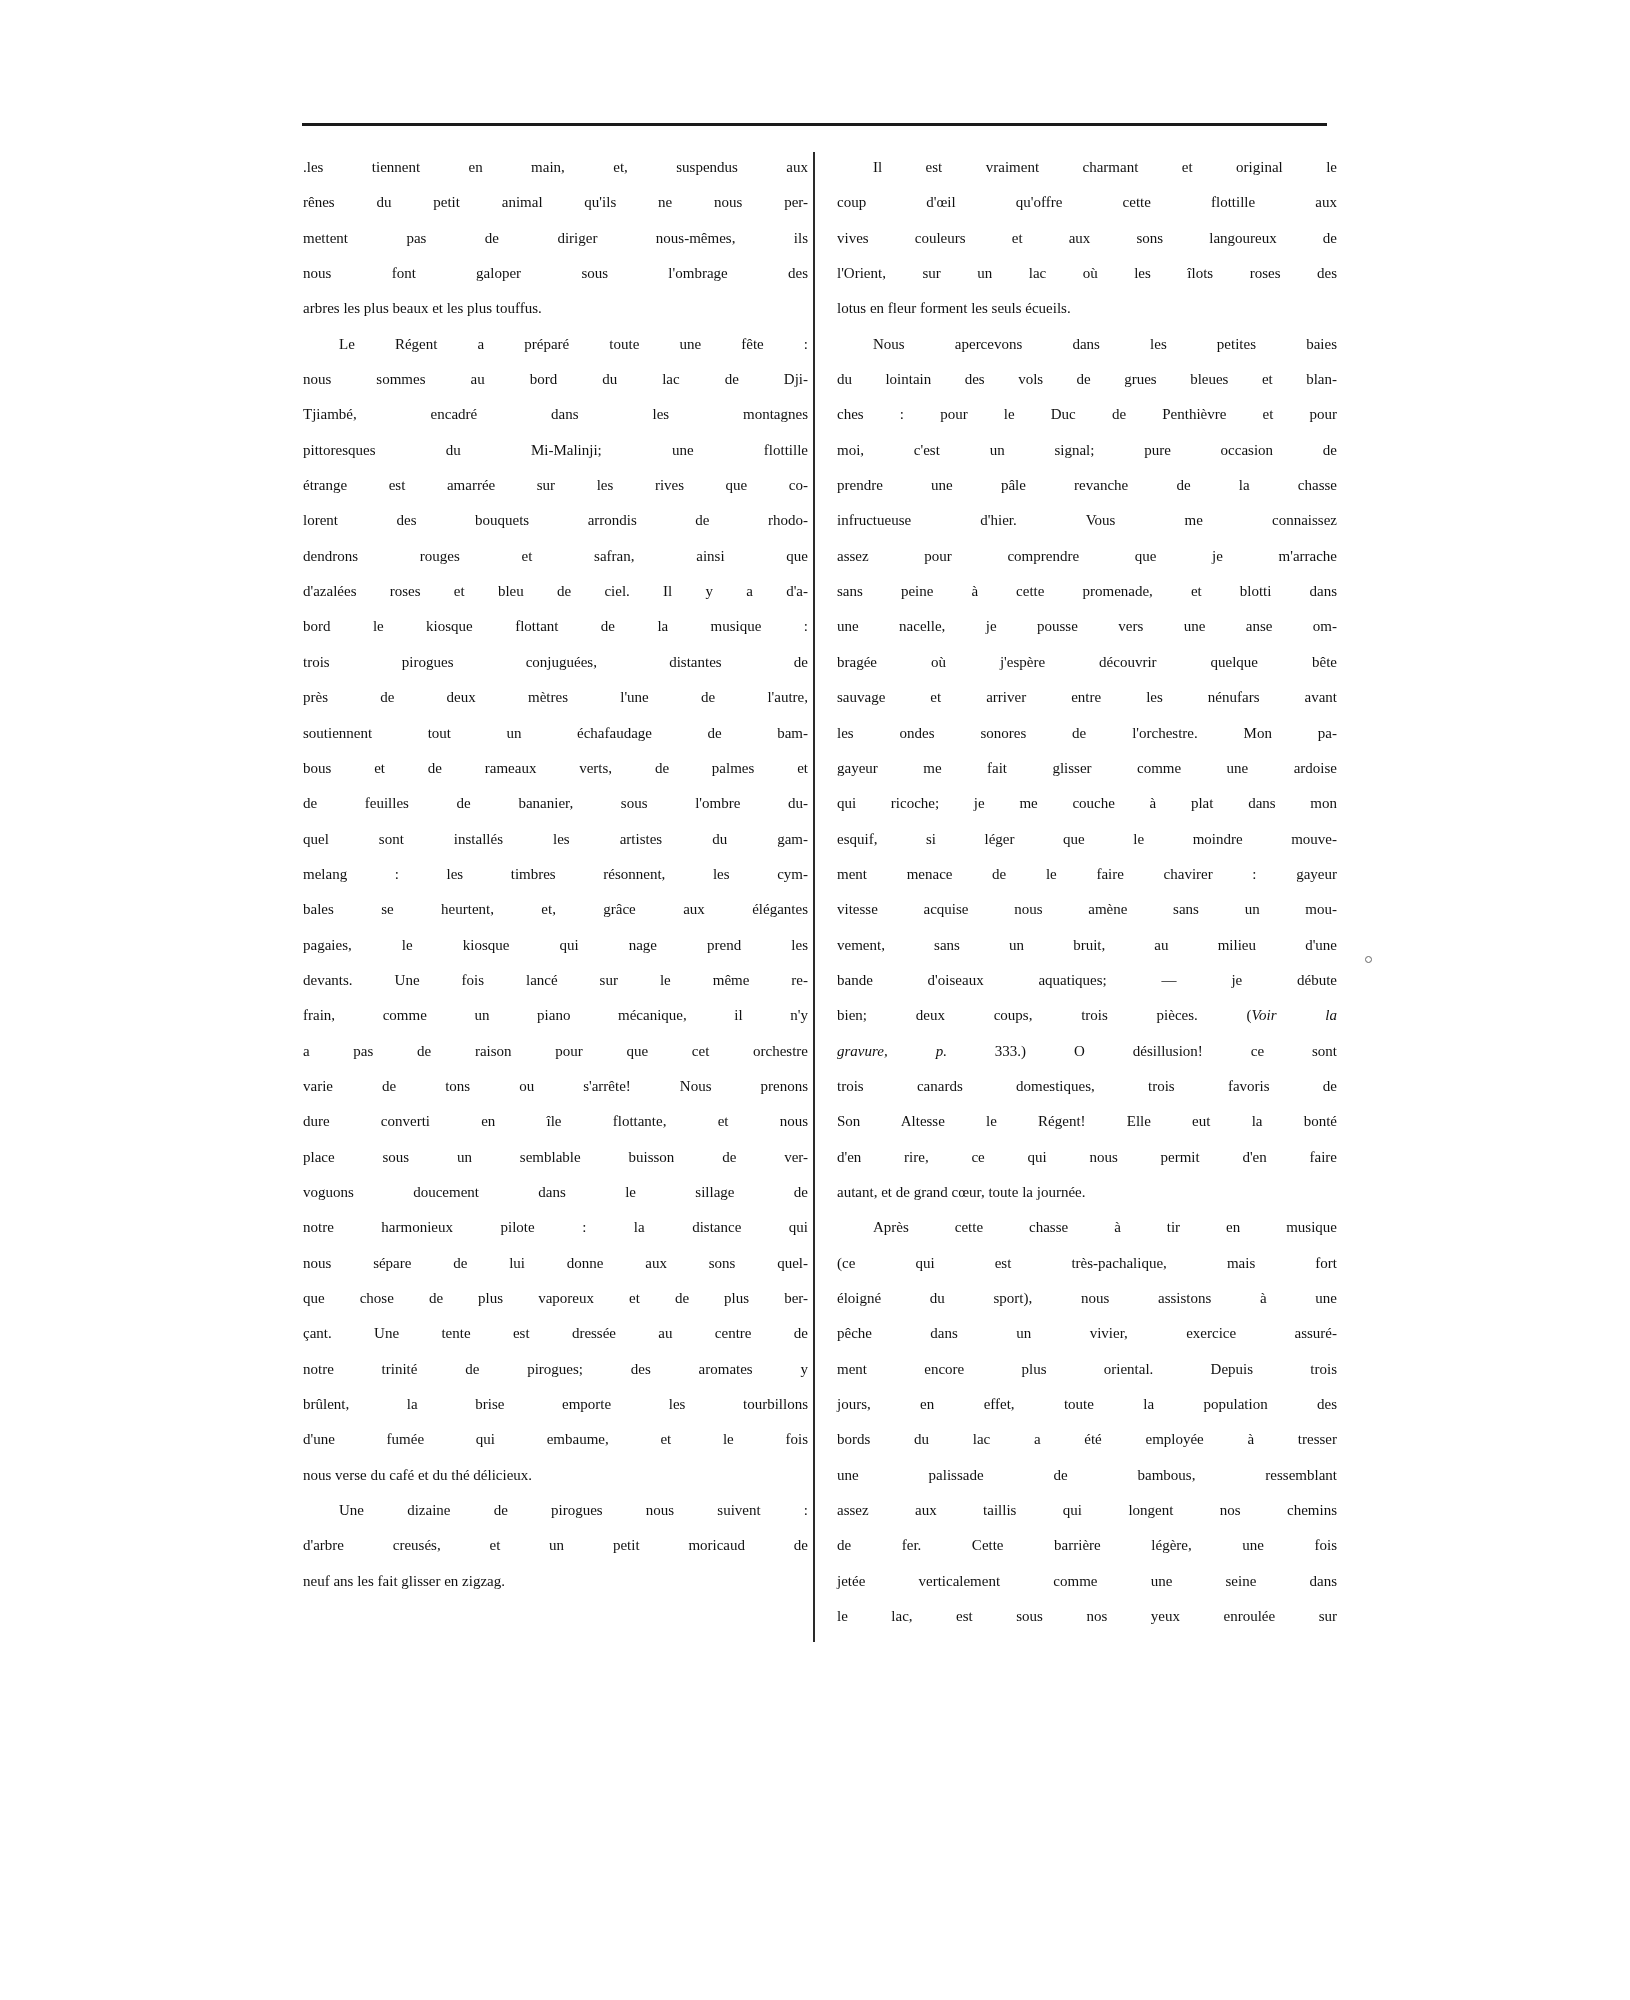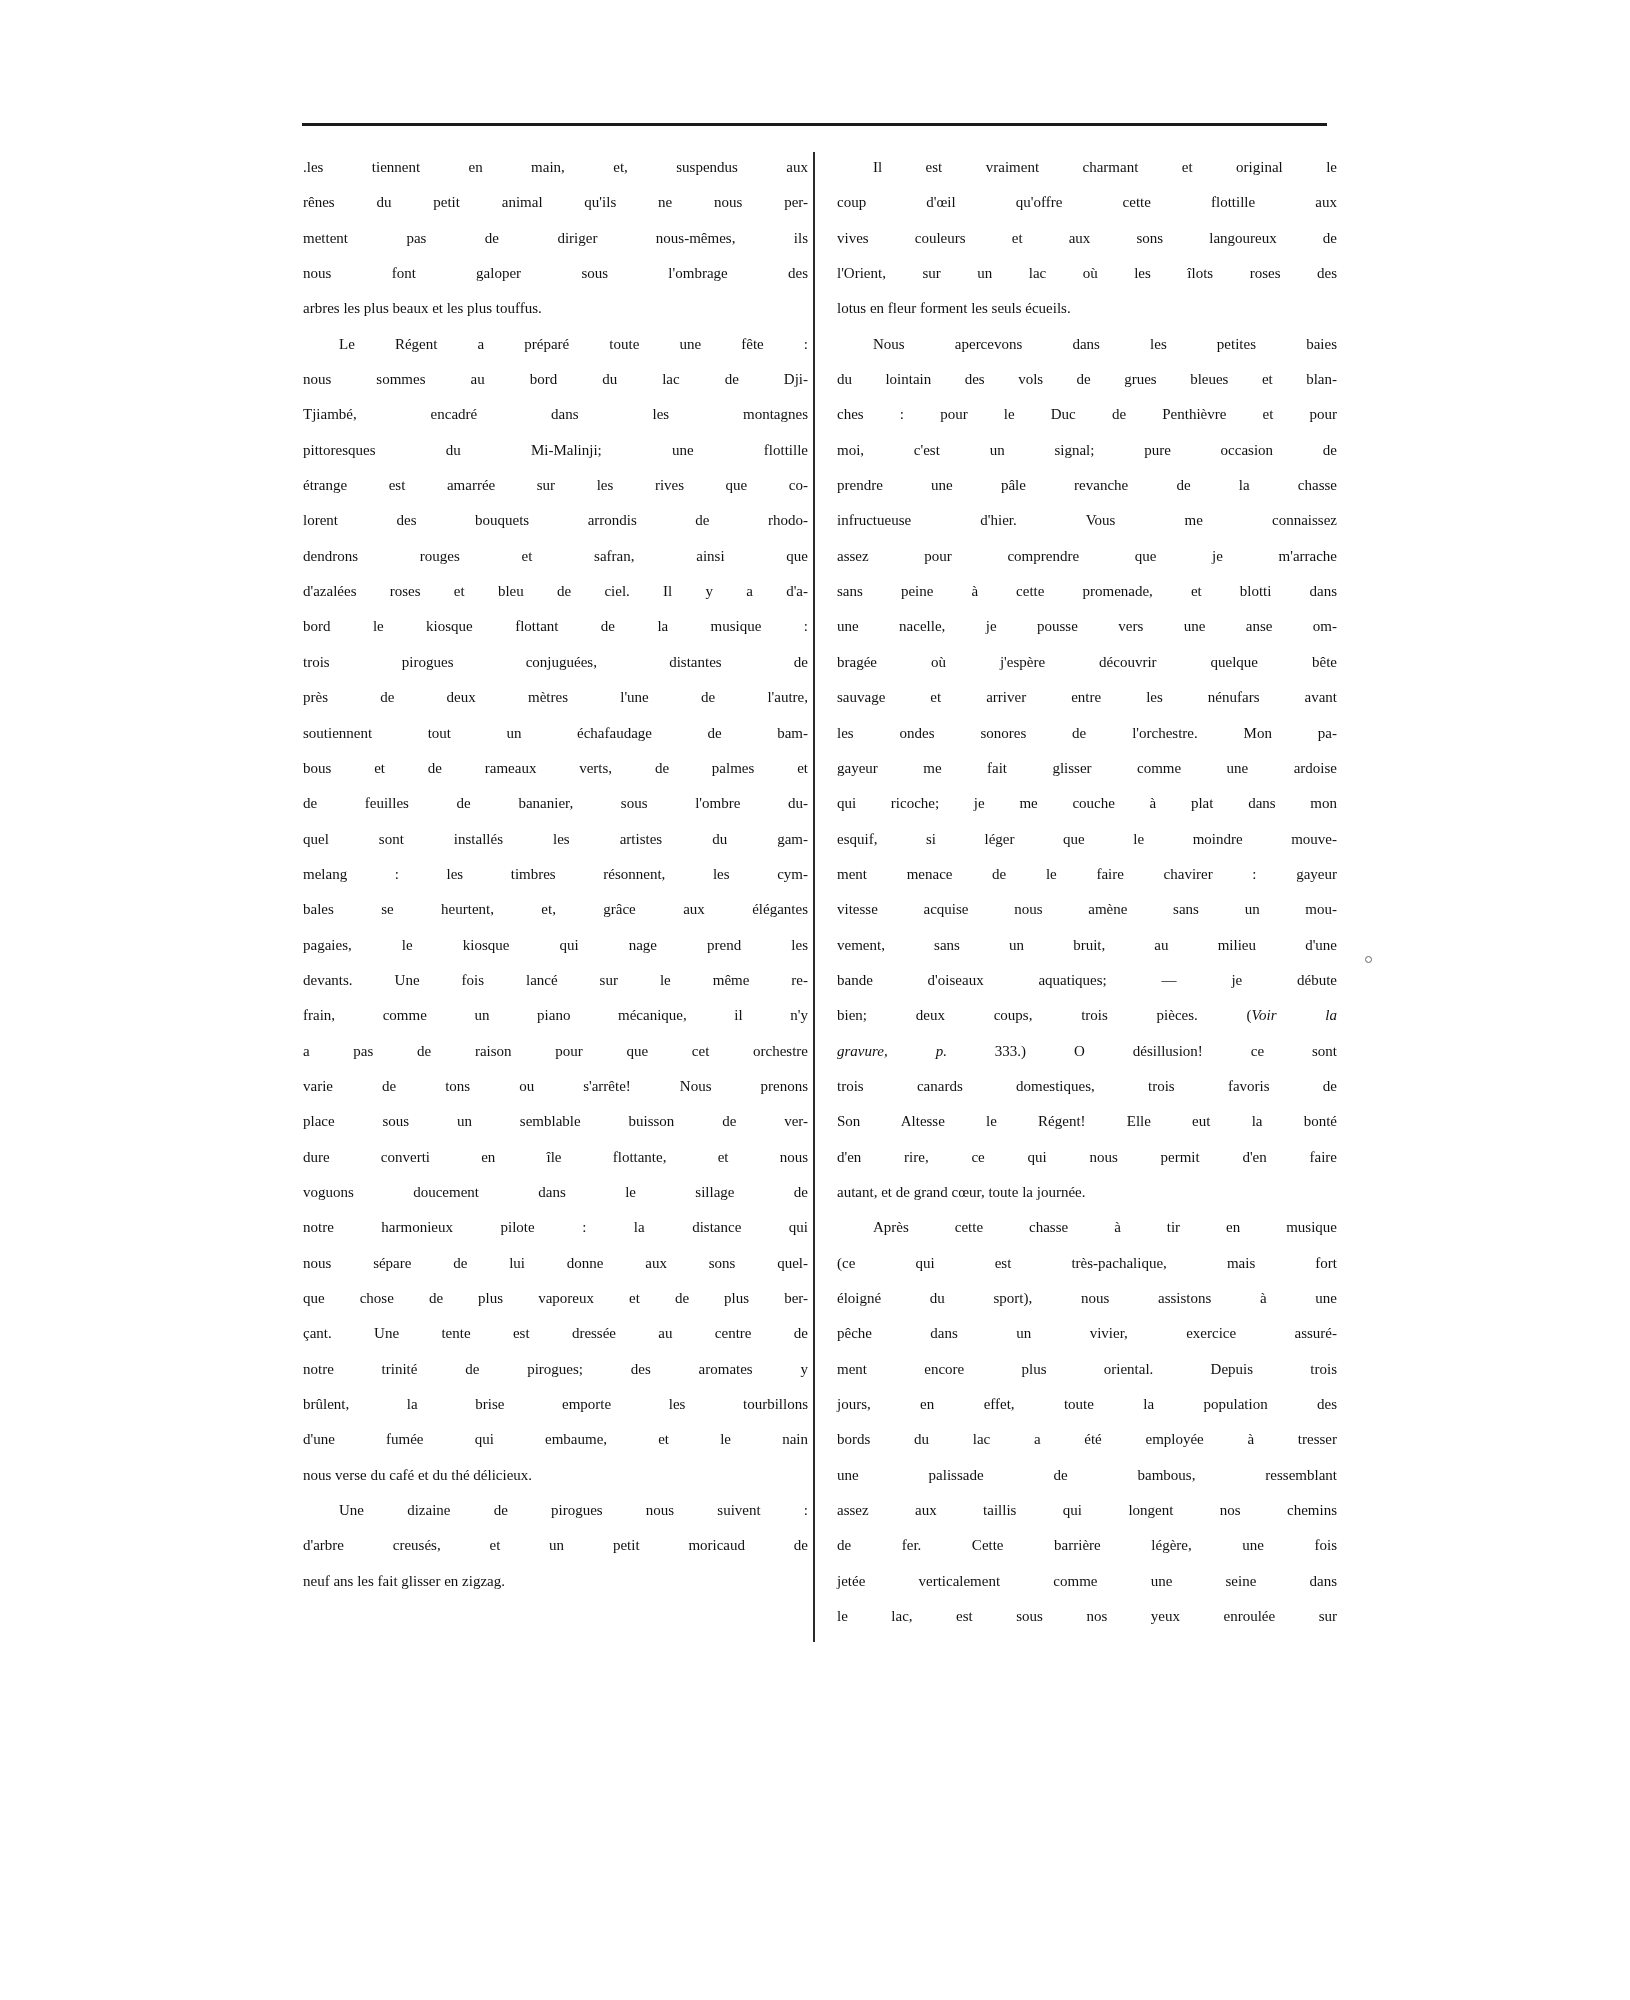--- a/index.html
+++ b/index.html
@@ -115,30 +115,30 @@
       <span class="line">bous et de rameaux verts, de palmes et</span>
       <span class="line">de feuilles de bananier, sous l'ombre du-</span>
       <span class="line">quel sont installés les artistes du gam-</span>
       <span class="line">melang : les timbres résonnent, les cym-</span>
       <span class="line">bales se heurtent, et, grâce aux élégantes</span>
       <span class="line">pagaies, le kiosque qui nage prend les</span>
       <span class="line">devants. Une fois lancé sur le même re-</span>
       <span class="line">frain, comme un piano mécanique, il n'y</span>
       <span class="line">a pas de raison pour que cet orchestre</span>
       <span class="line">varie de tons ou s'arrête! Nous prenons</span>
+      <span class="line">dure converti en île flottante, et nous</span>
       <span class="line">place sous un semblable buisson de ver-</span>
-      <span class="line">dure converti en île flottante, et nous</span>
       <span class="line">voguons doucement dans le sillage de</span>
       <span class="line">notre harmonieux pilote : la distance qui</span>
       <span class="line">nous sépare de lui donne aux sons quel-</span>
       <span class="line">que chose de plus vaporeux et de plus ber-</span>
       <span class="line">çant. Une tente est dressée au centre de</span>
       <span class="line">notre trinité de pirogues; des aromates y</span>
       <span class="line">brûlent, la brise emporte les tourbillons</span>
-      <span class="line">d'une fumée qui embaume, et le nain</span>
+      <span class="line">d'une fumée qui embaume, et le fois</span>
       <span class="line last">nous verse du café et du thé délicieux.</span>
       <span class="line indent">Une dizaine de pirogues nous suivent :</span>
       <span class="line">d'arbre creusés, et un petit moricaud de</span>
       <span class="line last">neuf ans les fait glisser en zigzag.</span>
     </div>
 
   <div class="divider"></div>
 
   <div class="column right" id="col-right">
       <span class="line indent">Il est vraiment charmant et original le</span>

